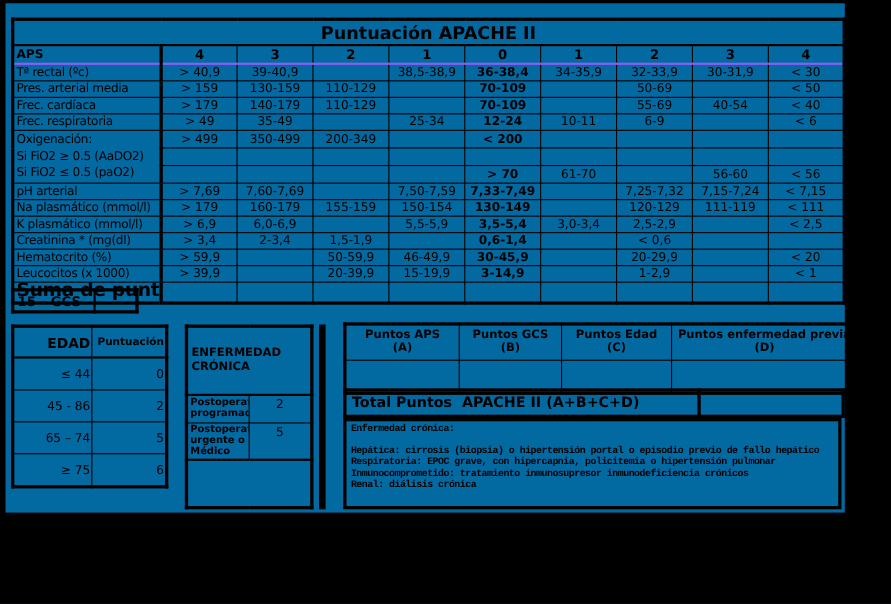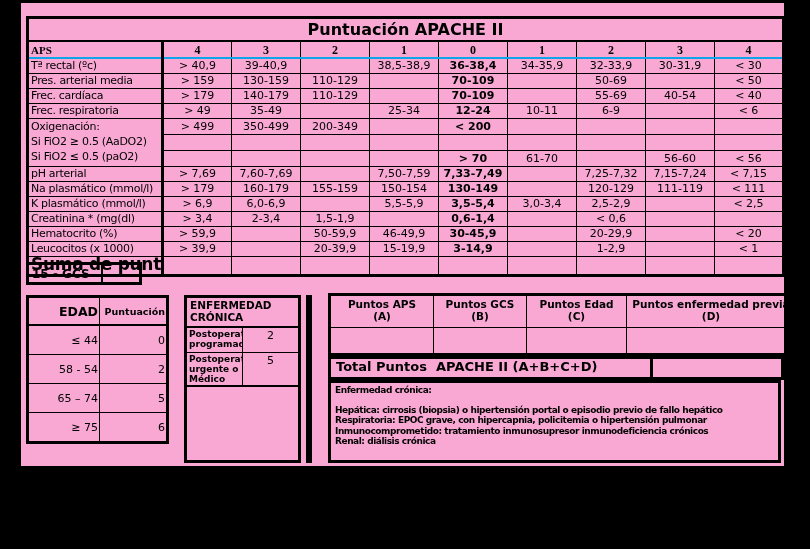--- a/index.html
+++ b/index.html
@@ -1,29 +1,29 @@
 <!DOCTYPE html>
 <html><head>
 <meta charset="utf-8">
 <style>
   html,body{margin:0;padding:0;}
   body{
     width:810px;height:549px;position:relative;background:#000;
     font-family:"DejaVu Sans","Liberation Sans",sans-serif;color:#000;
     overflow:hidden;
   }
-  #sheet{position:absolute;left:21px;top:3px;width:763px;height:463px;background:#f9a8d4;}
+  #sheet{position:absolute;left:5px;top:3px;width:763px;height:463px;background:#0369a1;}
   table{border-collapse:collapse;table-layout:fixed;}
   td,th{overflow:hidden;}
 
   
   #aps{position:absolute;left:5px;top:13px;width:755px;border:3px solid #000;}
   #aps td,#aps th{border:1px solid #000;font-size:11px;line-height:12px;padding:0 2px;white-space:nowrap;}
   #aps .title-cell{border-bottom:2px solid #000;font-size:16px;line-height:18px;font-weight:bold;text-align:center;height:21px;}
-  #aps tr.hdr th{border-bottom:2px solid #0ea5e9;font-weight:bold;height:15px;text-align:center;font-size:12px;font-family:Liberation Serif, serif;}
+  #aps tr.hdr th{border-bottom:2px solid #8b5cf6;font-weight:bold;height:15px;text-align:center;font-size:12px;}
   #aps tr.hdr th.corner{text-align:left;font-size:11px;border-right:3px solid #000;}
   #aps td.label{text-align:left;border-right:3px solid #000;letter-spacing:-0.3px;vertical-align:top;padding-top:1px;}
   #aps td.lb{font-weight:bold;font-size:17px;}
   #aps td.val{text-align:center;}
   #aps td.c4{font-weight:bold;}
   #aps tr.r-n td{height:13px;}
   #aps tr.r-ox td{height:15px;}
   #aps tr.r-s td{height:16px;}
   #aps .ox-line{height:15px;line-height:14px;white-space:nowrap;}
 
@@ -36,21 +36,21 @@
   
   #edad{position:absolute;left:5px;top:292px;border:3px solid #000;}
   #edad th{border:1px solid #000;border-bottom:2px solid #000;height:24px;font-weight:bold;text-align:right;}
   #edad th.eh1{width:68px;font-size:12.5px;}
   #edad th.eh2{width:64px;font-size:9.5px;}
   #edad td{border:1px solid #000;height:26px;text-align:right;font-size:11px;}
 
   
   #chronic{position:absolute;left:163px;top:292px;width:117px;height:168px;border:3px solid #000;}
   #chronic td{border:1px solid #000;}
-  #chronic tr.ch-head td{border-bottom:2px solid #000;font-weight:bold;font-size:10.5px;line-height:12px;padding:1px 3px;height:26px;vertical-align:top;white-space:normal;}
+  #chronic tr.ch-head td{border-bottom:2px solid #000;font-weight:bold;font-size:10.5px;line-height:12px;padding:17px 3px;height:26px;vertical-align:top;white-space:normal;}
   #chronic td.ch-label{width:86px;font-weight:bold;font-size:9px;line-height:10px;padding:1px 2px;vertical-align:top;white-space:normal;height:22px;}
   #chronic td.ch-pts{width:25px;text-align:center;font-size:11px;vertical-align:top;padding-top:1px;}
   #chronic tr.last td{border-bottom:2px solid #000;}
   #chronic tr.ch-empty td{height:auto;}
 
   #vbar{position:absolute;left:285px;top:292px;width:6px;height:168px;background:#000;}
 
   
   #puntos{position:absolute;left:307px;top:290px;width:453px;border:3px solid #000;}
   #puntos th,#puntos td{border:1px solid #000;}
@@ -63,21 +63,21 @@
 
   
   #total-puntos{position:absolute;left:307px;top:350px;border:3px solid #000;}
   #total-puntos td{border:3px solid #000;height:19px;}
   #total-puntos td.tp-label{width:310px;font-size:13px;font-weight:bold;white-space:pre;padding:1px 5px;}
   #total-puntos td.tp-value{width:127px;}
 
   
   #notes{position:absolute;left:307px;top:377px;width:453px;height:83px;border:3px solid #000;box-sizing:border-box;
          padding:2px 4px;font-weight:bold;font-size:9px;line-height:10.5px;letter-spacing:-0.45px;overflow:hidden;}
-  #notes .n-line{white-space:nowrap;}
+  #notes .n-line{white-space:nowrap;font-family:Liberation Mono, monospace;}
   #notes .notes-gap{height:9px;}
 </style>
 </head>
 <body>
 
 <div id="sheet">
 
   <table id="aps">
     <colgroup>
       <col style="width:135px">
@@ -295,21 +295,21 @@
         <th class="eh1">EDAD</th>
         <th class="eh2">Puntuación</th>
       </tr>
     </thead>
     <tbody id="edad-body">
         <tr>
           <td>≤ 44</td>
           <td>0</td>
         </tr>
         <tr>
-          <td>58 - 54</td>
+          <td>45 - 86</td>
           <td>2</td>
         </tr>
         <tr>
           <td>65 – 74</td>
           <td>5</td>
         </tr>
         <tr>
           <td>≥ 75</td>
           <td>6</td>
         </tr>

